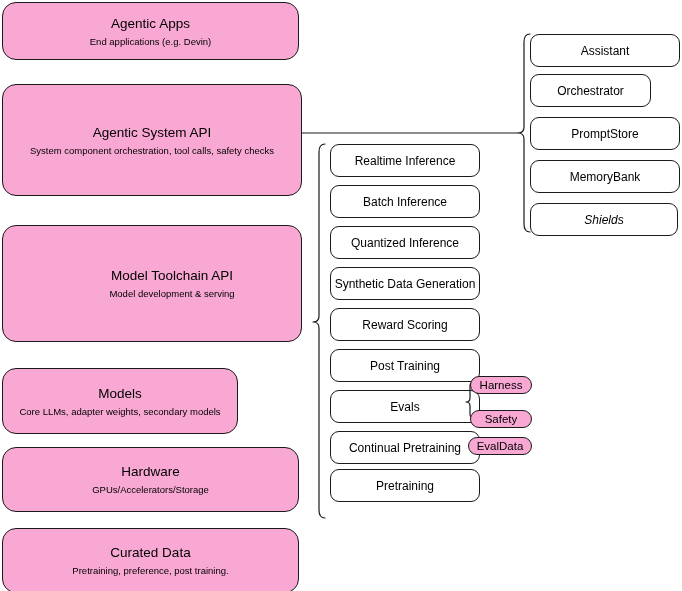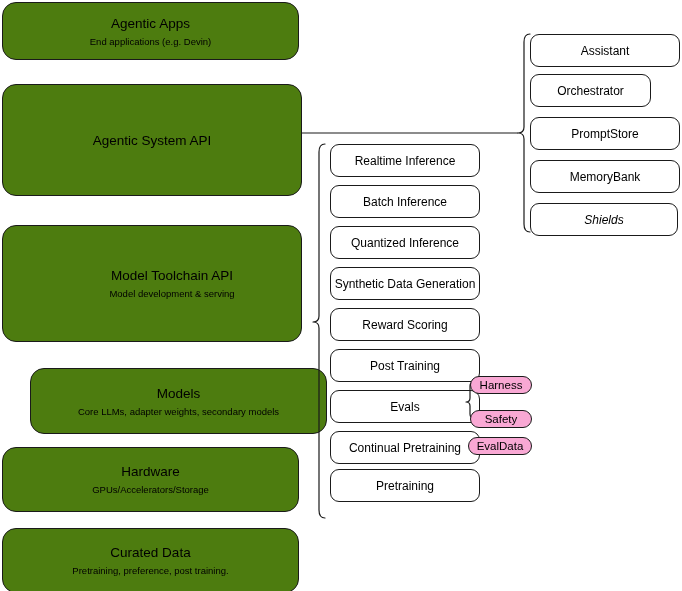--- a/index.html
+++ b/index.html
@@ -16,21 +16,21 @@
     width: 682px;
     height: 591px;
     overflow: hidden;
     background: #ffffff;
   }
   .box {
     position: absolute;
     box-sizing: border-box;
     border: 1.2px solid #1a1a1a;
     border-radius: 14px;
-    background: #4d7c0f;
+    background: #f9a8d4;
     display: flex;
     flex-direction: column;
     align-items: center;
     justify-content: center;
     text-align: center;
   }
   .layer-title {
     font-size: 13.5px;
     line-height: 17px;
     color: #000;
@@ -89,28 +89,29 @@
 
 <div id="canvas">
 
   <div class="box" style="left:2px; top:2px; width:297px; height:58px;">
     <div class="layer-title">Agentic Apps</div>
     <div class="layer-sub">End applications (e.g. Devin)</div>
   </div>
 
   <div class="box" style="left:2px; top:84px; width:300px; height:112px;">
     <div class="layer-title">Agentic System API</div>
+    <div class="layer-sub">System component orchestration, tool calls, safety checks</div>
   </div>
 
   <div class="box" style="left:2px; top:225px; width:300px; height:117px;padding-left:40px;">
     <div class="layer-title">Model Toolchain API</div>
     <div class="layer-sub">Model development &amp; serving</div>
   </div>
 
-  <div class="box" style="left:2px; top:368px; width:297px; height:66px;margin-left:28px;">
+  <div class="box" style="left:2px; top:368px; width:236px; height:66px;">
     <div class="layer-title">Models</div>
     <div class="layer-sub">Core LLMs, adapter weights, secondary models</div>
   </div>
 
   <div class="box" style="left:2px; top:447px; width:297px; height:65px;">
     <div class="layer-title">Hardware</div>
     <div class="layer-sub">GPUs/Accelerators/Storage</div>
   </div>
 
   <div class="box" style="left:2px; top:528px; width:297px; height:65px;">

